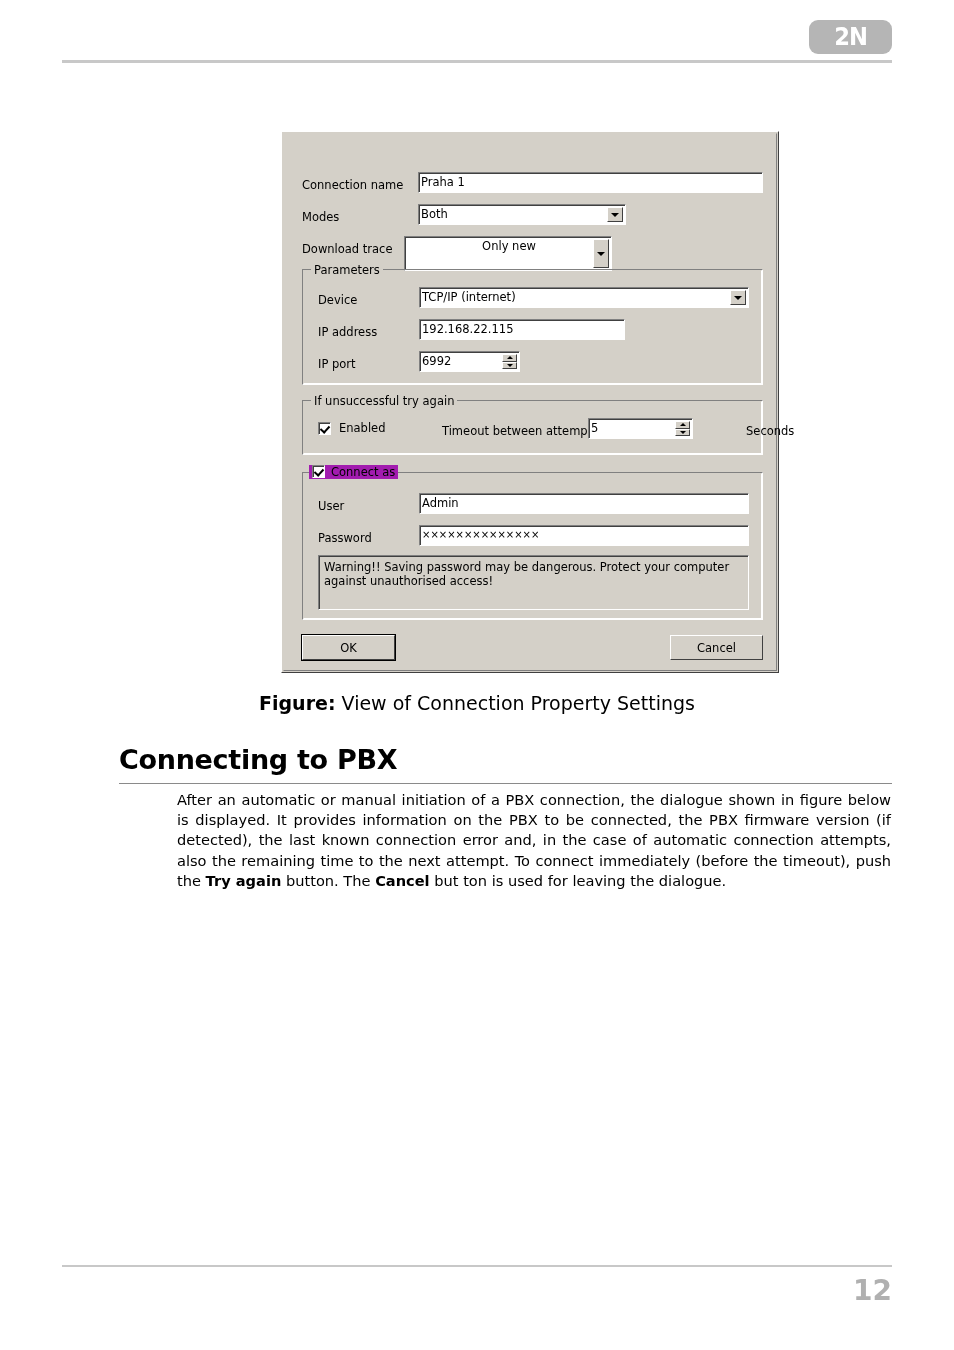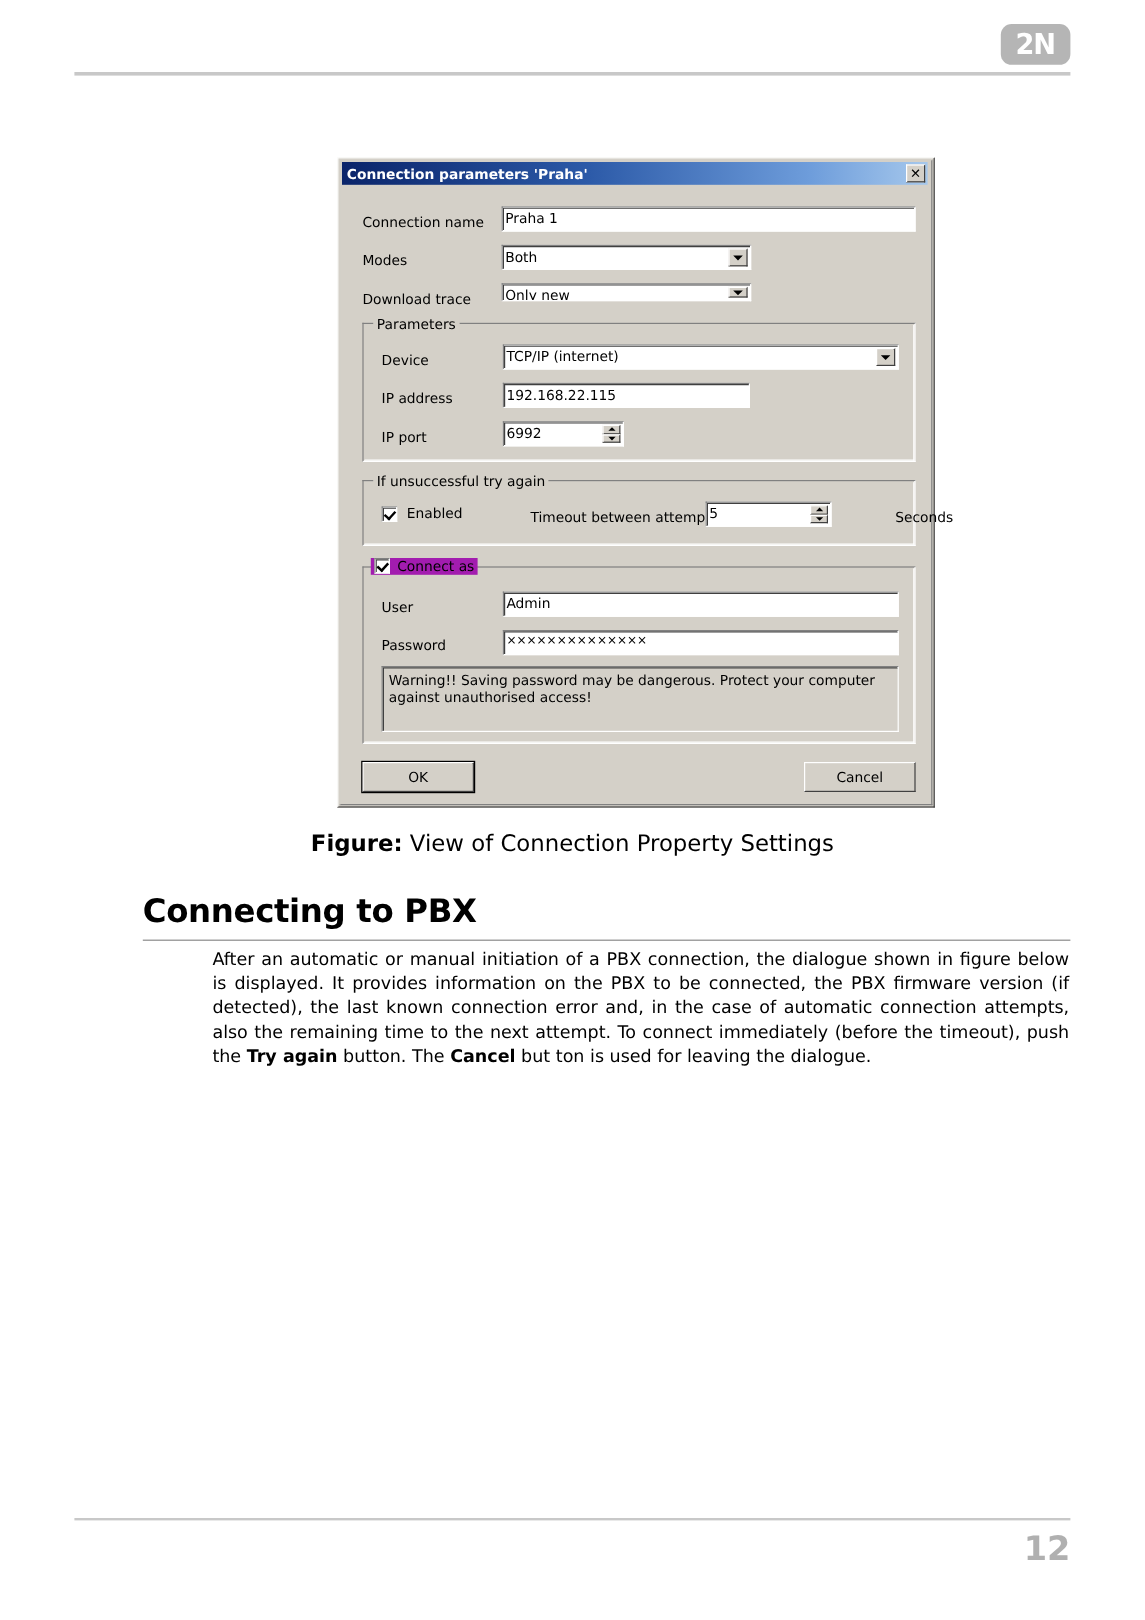--- a/index.html
+++ b/index.html
@@ -19,21 +19,21 @@
   
   .page-header {
     position: absolute;
     left: 0; top: 0;
     width: 954px; height: 70px;
   }
   .logo-2n {
     position: absolute;
     right: 62px;
     top: 20px;
-    width: 58px;
+    width: 83px;
     height: 34px;
     background: #b5b5b5;
     border-radius: 9px;
     display: flex;
     align-items: center;
     justify-content: center;
   }
   .logo-2n span {
     color: #ffffff;
     font-family: "DejaVu Sans", sans-serif;
@@ -382,37 +382,33 @@
 <div class="page-header">
   <div class="logo-2n">
     <span>2N</span>
   </div>
 </div>
 <div class="rule-top"></div>
 
 <div class="dialog">
   <div class="dlg-inner"></div>
 
-  <div class="titlebar">
-    <div class="titlebar-text">Connection parameters 'Praha'</div>
-    <div class="titlebar-close">✕</div>
-  </div>
 
   <div class="dlg-body">
 
     <div class="lbl" style="left:17px; top:22px;">Connection name</div>
     <div class="tfield" style="left:133px; top:16px; width:345px; height:21px;">Praha 1</div>
 
     <div class="lbl" style="left:17px; top:54px;">Modes</div>
     <div class="combo" style="left:133px; top:48px; width:208px; height:21px;">Both<div class="combo-btn">
           <i class="arr-down"></i>
         </div></div>
 
     <div class="lbl" style="left:17px; top:86px;">Download trace</div>
-    <div class="combo" style="left:133px; top:80px; width:208px; height:15px;">Only new<div class="combo-btn">
+    <div class="combo" style="left:119px; top:80px; width:208px; height:35px;text-align:center;">Only new<div class="combo-btn">
           <i class="arr-down"></i>
         </div></div>
 
     <div class="group" style="left:17px; top:113px; width:461px; height:116px;padding-left:32px;">
       <div class="group-in"></div>
       <div class="group-title">Parameters</div>
 
       <div class="lbl" style="left:15px; top:23px;">Device</div>
       <div class="combo" style="left:116px; top:17px; width:330px; height:21px;">TCP/IP (internet)<div class="combo-btn">
             <i class="arr-down"></i>

